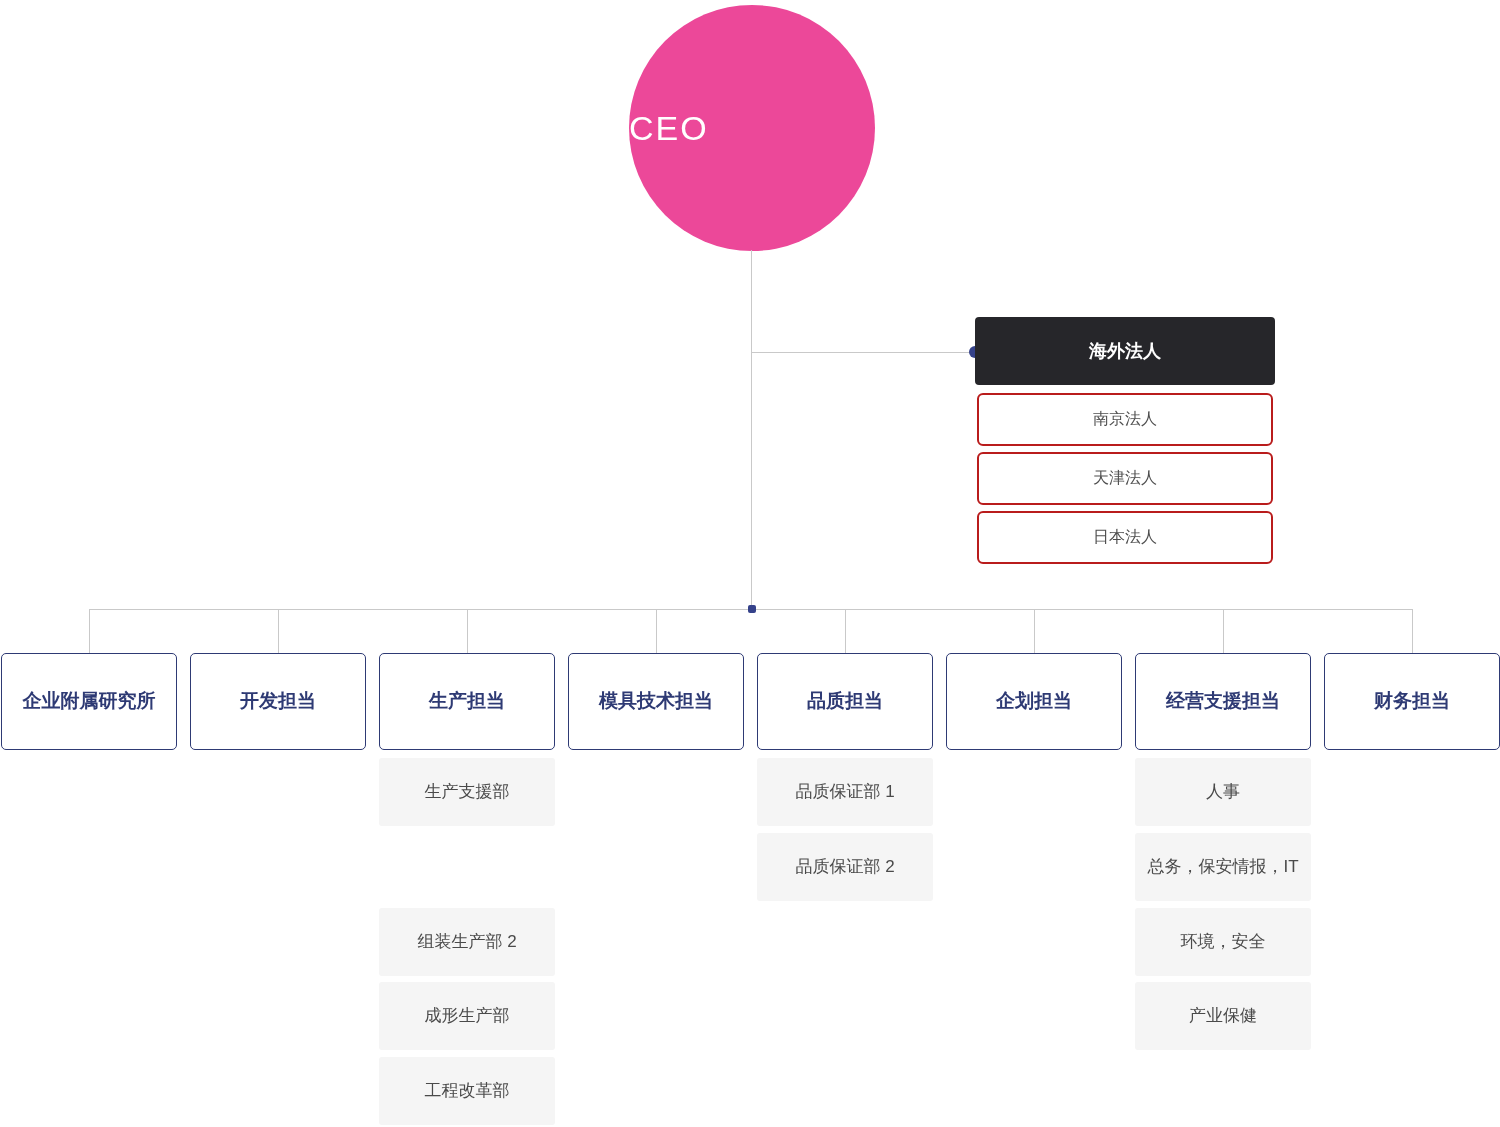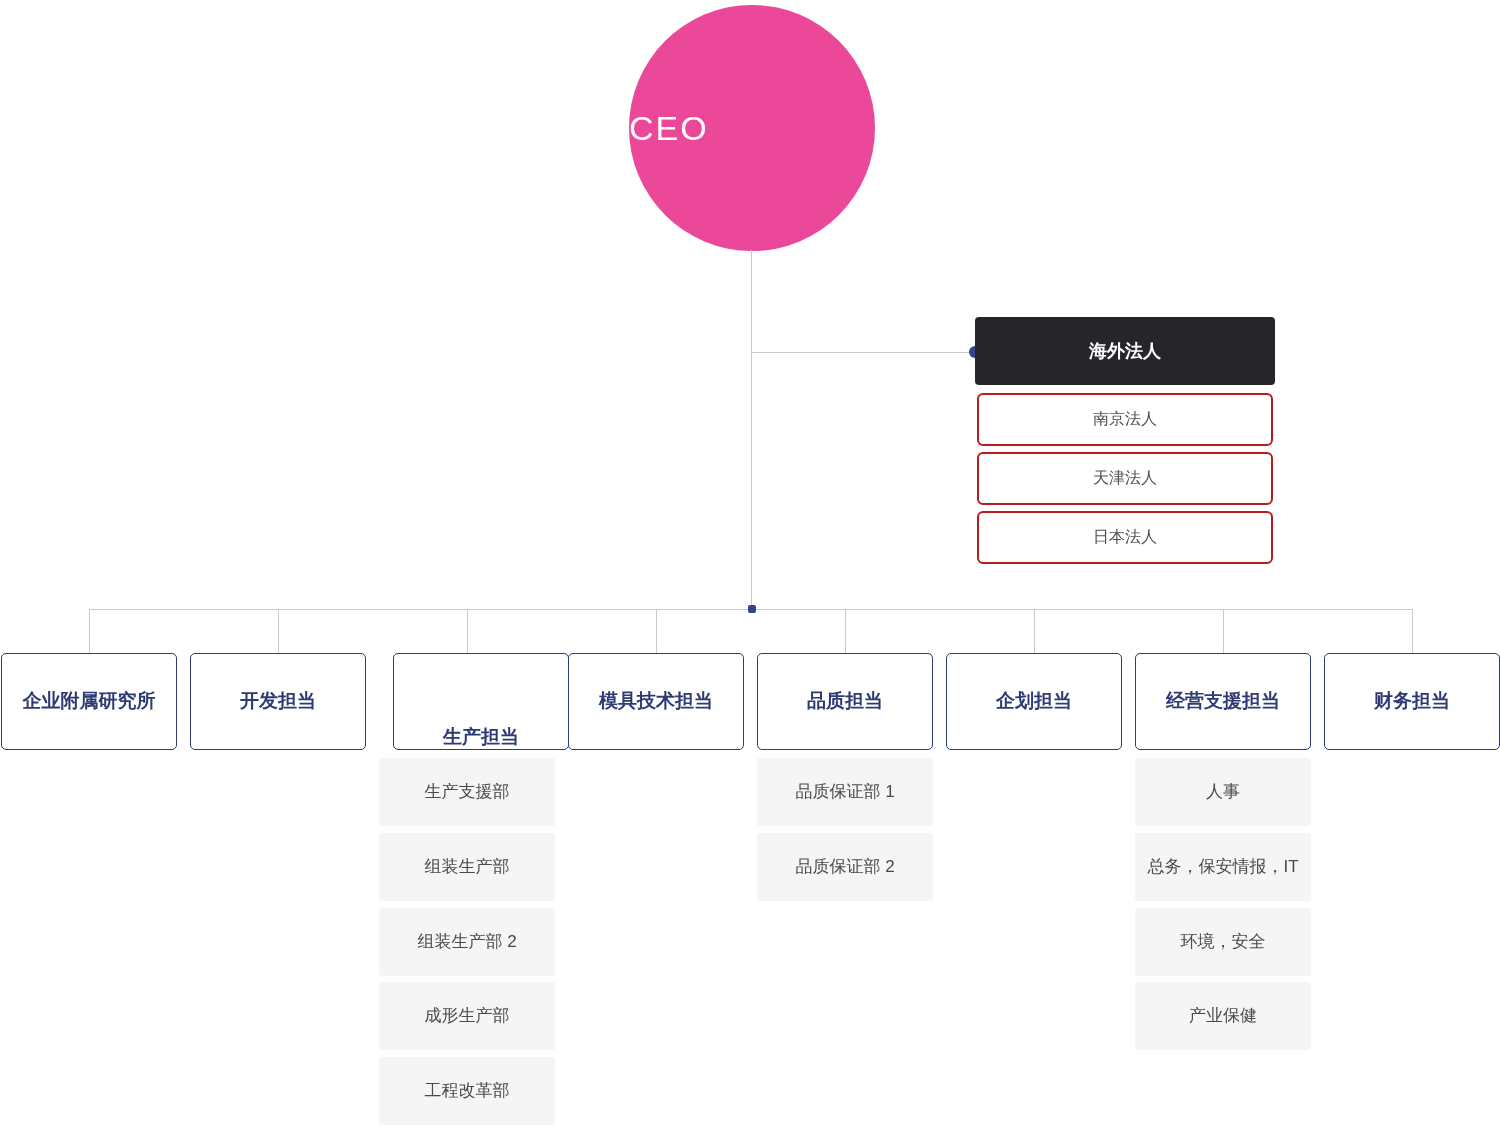--- a/index.html
+++ b/index.html
@@ -37,21 +37,21 @@
     border-radius:6px;background:#ffffff;color:#4e4e4e;font-size:16px;
     display:flex;align-items:center;justify-content:center;
   }
   .ov-entity.e0{top:393px;} .ov-entity.e1{top:452px;} .ov-entity.e2{top:511px;}
   
   .dept{
     position:absolute;top:653px;width:176px;height:97px;border:1px solid #2e3a74;
     border-radius:5px;background:#ffffff;color:#2e3a74;font-weight:bold;font-size:19px;
     display:flex;align-items:center;justify-content:center;text-align:center;line-height:1.2;
   }
-  .dept.d0{left:1px;}   .dept.d1{left:190px;} .dept.d2{left:393px;align-items:flex-end;} .dept.d3{left:568px;}
+  .dept.d0{left:1px;}   .dept.d1{left:190px;} .dept.d2{left:379px;} .dept.d3{left:568px;}
   .dept.d4{left:757px;} .dept.d5{left:946px;} .dept.d6{left:1135px;}.dept.d7{left:1324px;}
   
   .sub{
     position:absolute;width:176px;height:68px;background:#f5f5f5;border-radius:3px;
     color:#4a4a4a;font-size:17px;display:flex;align-items:center;justify-content:center;
     text-align:center;line-height:1.25;padding:0 6px;
   }
   .col-prod{left:379px;} .col-qual{left:757px;} .col-mgmt{left:1135px;}
   .r0{top:758px;} .r1{top:833px;} .r2{top:908px;} .r3{top:982px;justify-content:center;} .r4{top:1057px;}
 </style>
@@ -112,23 +112,20 @@
   <div class="dept d6">
     <span>经营支援担当</span>
   </div>
   <div class="dept d7">
     <span>财务担当</span>
   </div>
 
   <div class="sub col-prod r0">
     <span>生产支援部</span>
   </div>
-  <div class="sub col-prod r1">
-    <span>组装生产部</span>
-  </div>
   <div class="sub col-prod r2">
     <span>组装生产部 2</span>
   </div>
   <div class="sub col-prod r3">
     <span>成形生产部</span>
   </div>
   <div class="sub col-prod r4">
     <span>工程改革部</span>
   </div>
 

